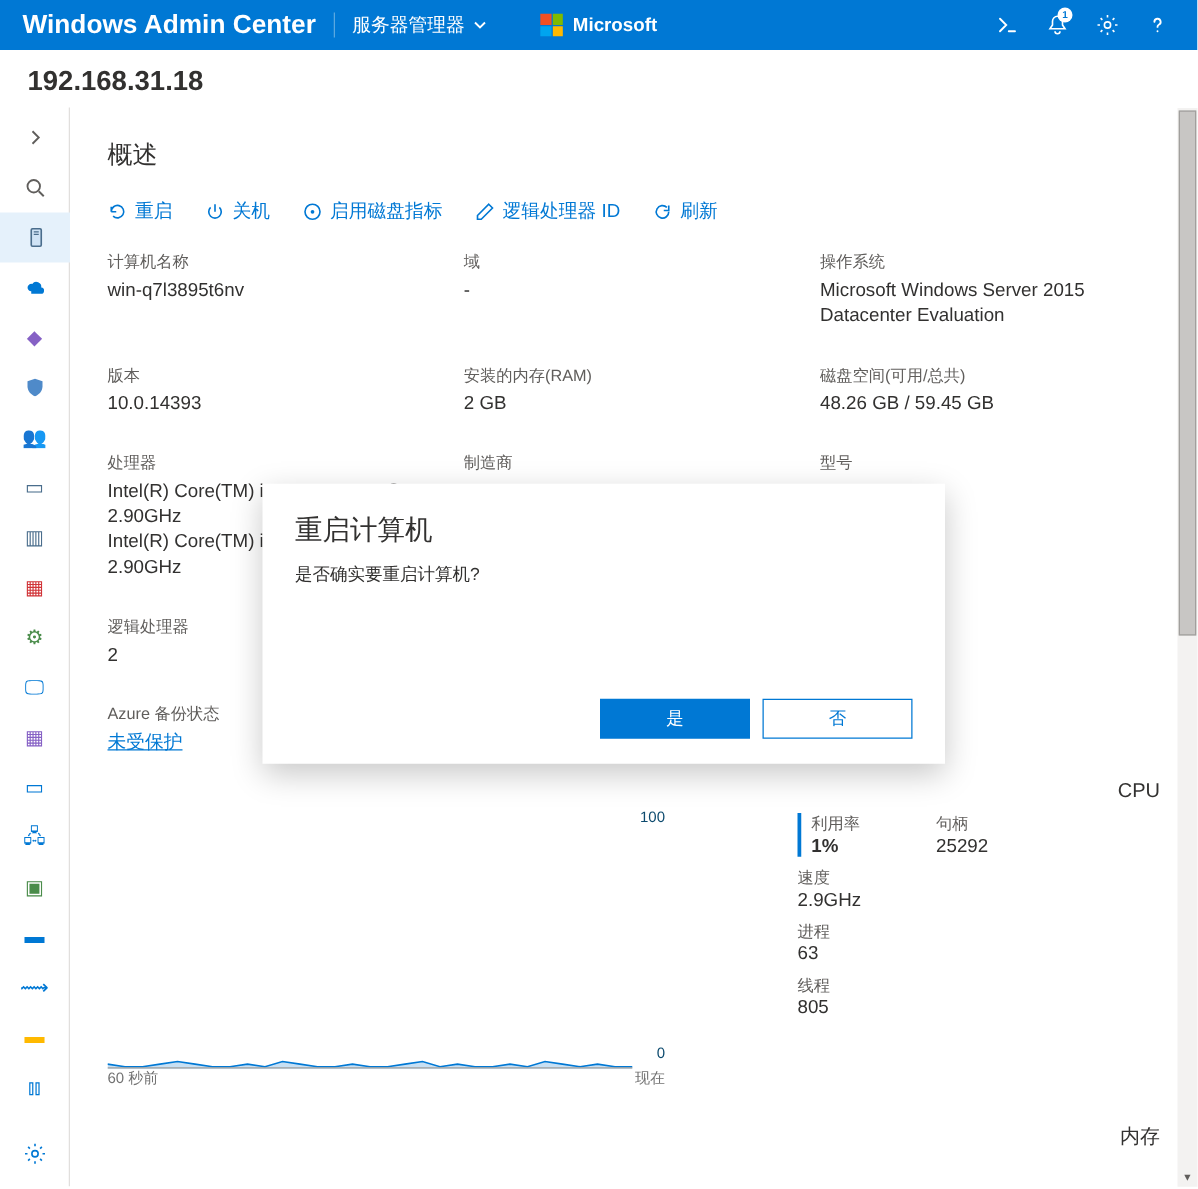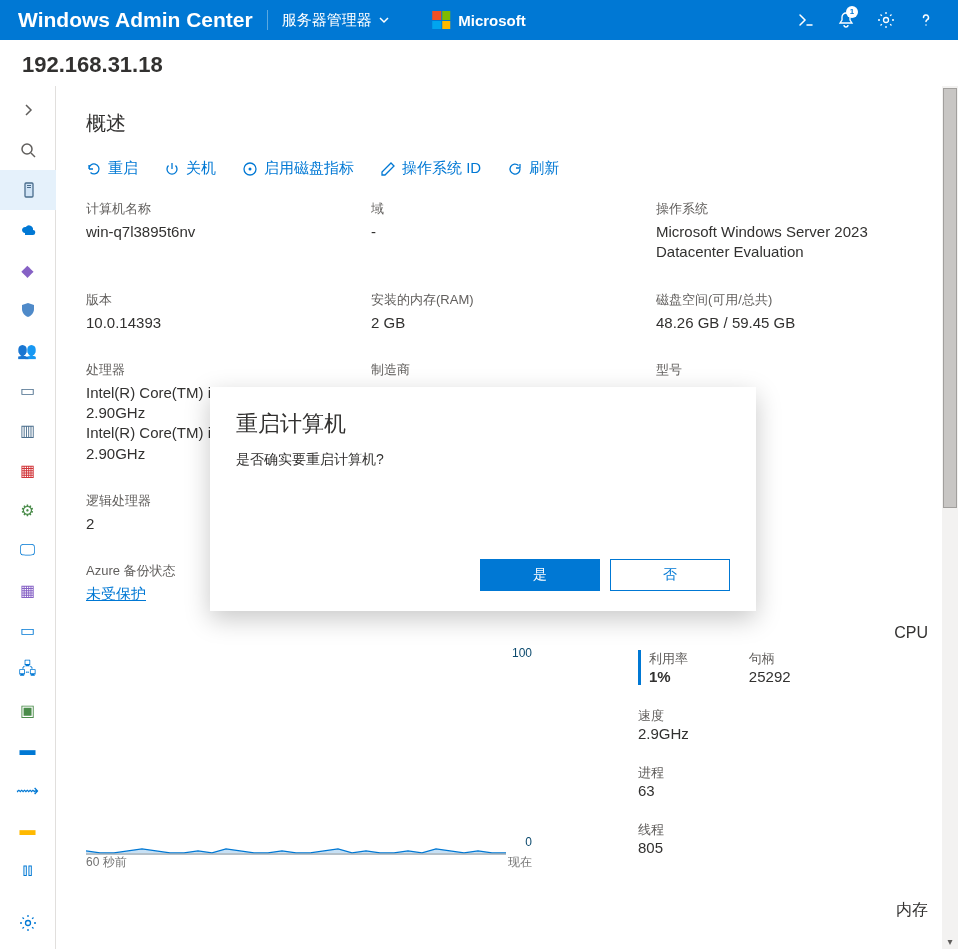--- a/index.html
+++ b/index.html
@@ -94,21 +94,21 @@
   .cpu-row { display:flex; gap:36px; align-items:flex-start; }
   .chart-box { position:relative; width:420px; height:205px; }
   .chart-box .ylab { position:absolute; right:-26px; font-size:12px; color:#0c4a6e;}
   .chart-box .y100 { top:-4px; }
   .chart-box .y0 { bottom:6px; }
   .chart-box .xlab { position:absolute; bottom:-16px; font-size:12px; color:#737373;}
   .chart-box .x0 { left:0; }
   .chart-box .x1 { right:-26px; }
   .chart-box svg.plot { width:100%; height:100%; }
   .cpu-stats { display:flex; gap:60px; }
-  .cpu-stats-col { display:flex; flex-direction:column; gap:22px; }
+  .cpu-stats-col { display:flex; flex-direction:column; gap:8px; }
   .cpu-stat .lbl { font-size:13px; color:#605e5c; }
   .cpu-stat .val { font-size:15px; }
   .cpu-stat.primary { border-left:3px solid #0078d4; padding-left:8px; }
   .cpu-stat.primary .val { font-weight:700; }
   
   .modal {
     position:absolute;
     left:210px; top:387px;
     width:546px;
     background:#fff;
@@ -279,42 +279,42 @@
         <svg viewBox="0 0 16 16">
             <circle cx="8" cy="8" r="6" stroke="#0078d4" stroke-width="1.3" fill="none"></circle>
             <circle cx="8" cy="8" r="1.5" fill="#0078d4"></circle>
           </svg>
         <span>启用磁盘指标</span>
       </div>
       <div class="act">
         <svg viewBox="0 0 16 16">
             <path d="M11 2l3 3-9 9H2v-3l9-9z" stroke="#0078d4" stroke-width="1.3" fill="none"></path>
           </svg>
-        <span>操作系统 ID</span>
+        <span>逻辑处理器 ID</span>
       </div>
       <div class="act">
         <svg viewBox="0 0 16 16">
             <path d="M13 8a5 5 0 1 1-1.5-3.5M13 3v4h-4" stroke="#0078d4" stroke-width="1.3" fill="none"></path>
           </svg>
         <span>刷新</span>
       </div>
     </div>
 
     <div class="grid3">
       <div class="field">
         <div class="lbl">计算机名称</div>
         <div class="val">win-q7l3895t6nv</div>
       </div>
       <div class="field">
         <div class="lbl">域</div>
         <div class="val">-</div>
       </div>
       <div class="field">
         <div class="lbl">操作系统</div>
-        <div class="val">Microsoft Windows Server 2023 Datacenter Evaluation</div>
+        <div class="val">Microsoft Windows Server 2015 Datacenter Evaluation</div>
       </div>
 
       <div class="field">
         <div class="lbl">版本</div>
         <div class="val">10.0.14393</div>
       </div>
       <div class="field">
         <div class="lbl">安装的内存(RAM)</div>
         <div class="val">2 GB</div>
       </div>

